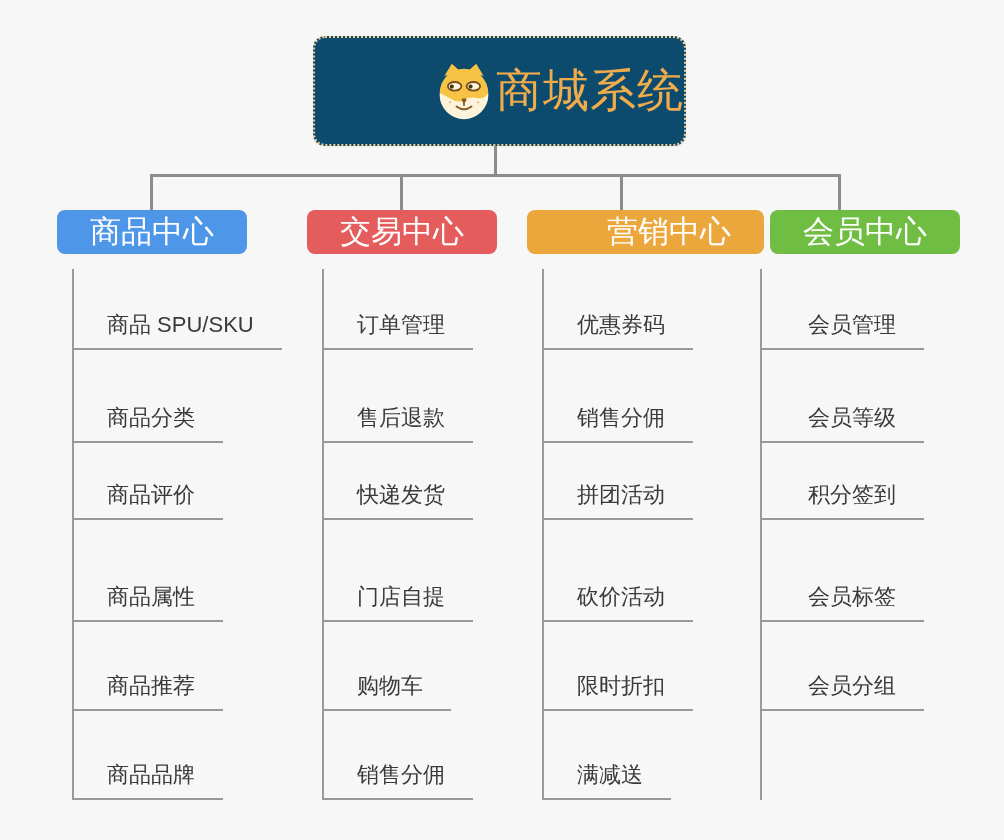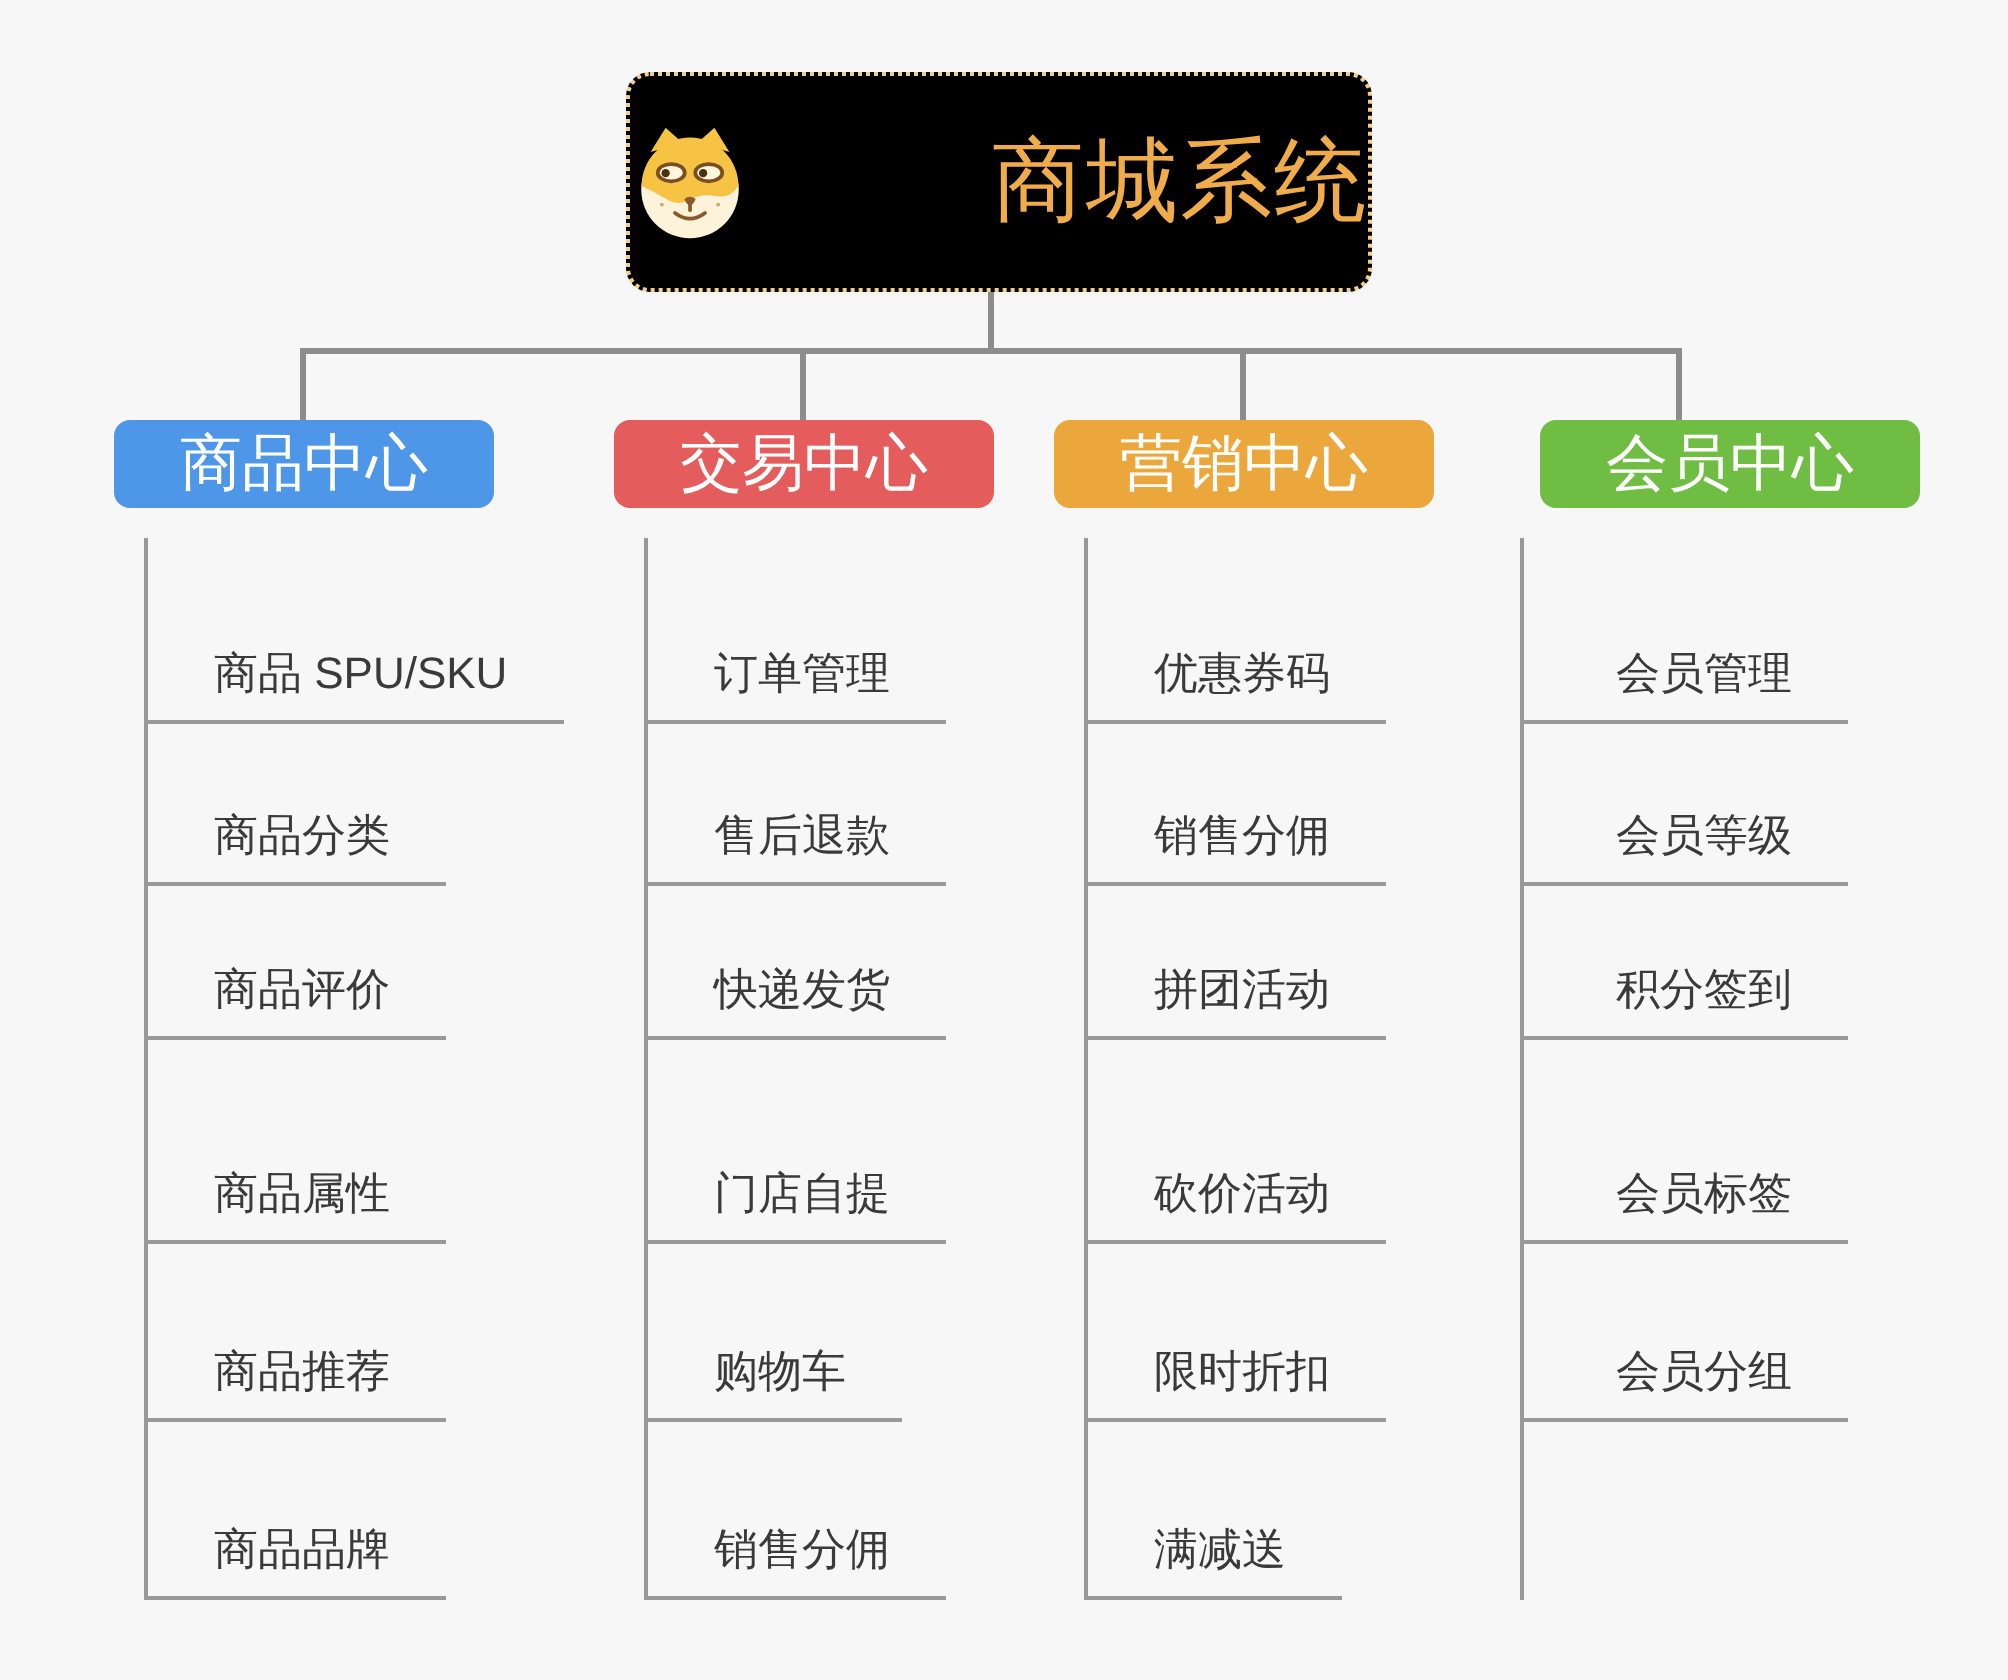--- a/index.html
+++ b/index.html
@@ -10,25 +10,25 @@
   #canvas{
     position:relative;
     width:1004px;height:840px;
     background:#f7f7f7;
     overflow:hidden;
   }
 
   
   .root-node{
     position:absolute;left:313px;top:36px;width:373px;height:110px;
-    background:#000000;
+    background:#0c4a6e;
     border:2px dotted #f2cd8c;
     border-radius:12px;
     box-sizing:border-box;
-    display:flex;align-items:center;justify-content:space-between;gap:2px;
+    display:flex;align-items:center;justify-content:flex-end;gap:2px;
     box-shadow:0 1px 3px rgba(0,0,0,0.03);
   }
   .root-title{
     font-size:46px;
     color:#f0ac4b;
     font-weight:500;
     letter-spacing:1px;
     white-space:nowrap;
   }
   .root-icon{width:60px;height:60px;flex:0 0 auto;}
@@ -69,21 +69,21 @@
     font-size:22px;line-height:30px;color:#3a3a3a;
     padding:0 28px 8px 35px;
     border-bottom:2px solid #999999;
     white-space:nowrap;
     width:max-content;
   }
   .leaf.c1{left:72px;}
   .leaf.c2{left:322px;}
   .leaf.c3{left:542px;}
   .leaf.c4{left:760px;padding-left:48px;}
-  .leaf.r1{top:322px;}
+  .leaf.r1{top:310px;}
   .leaf.r2{top:403px;}
   .leaf.r3{top:480px;}
   .leaf.r4{top:582px;}
   .leaf.r5{top:671px;}
   .leaf.r6{top:760px;}
 </style>
 </head>
 <body>
 
 <div id="canvas">
@@ -110,21 +110,21 @@
 
   <div class="conn root-vert"></div>
   <div class="conn rail"></div>
   <div class="conn drop d1"></div>
   <div class="conn drop d2"></div>
   <div class="conn drop d3"></div>
   <div class="conn drop d4"></div>
 
   <div class="branch-node c1" style="background: rgb(77, 150, 232);">商品中心</div>
   <div class="branch-node c2" style="background: rgb(228, 92, 91);">交易中心</div>
-  <div class="branch-node c3" style="background: rgb(235, 166, 60);">营销中心</div>
+  <div class="branch-node c3" style="background: rgb(235, 166, 60); padding-left: 47px;">营销中心</div>
   <div class="branch-node c4" style="background: rgb(111, 190, 67);">会员中心</div>
 
   <div class="trunk c1"></div>
   <div class="trunk c2"></div>
   <div class="trunk c3"></div>
   <div class="trunk c4"></div>
 
   <div class="leaf c1 r1">商品 SPU/SKU</div>
   <div class="leaf c1 r2">商品分类</div>
   <div class="leaf c1 r3">商品评价</div>

